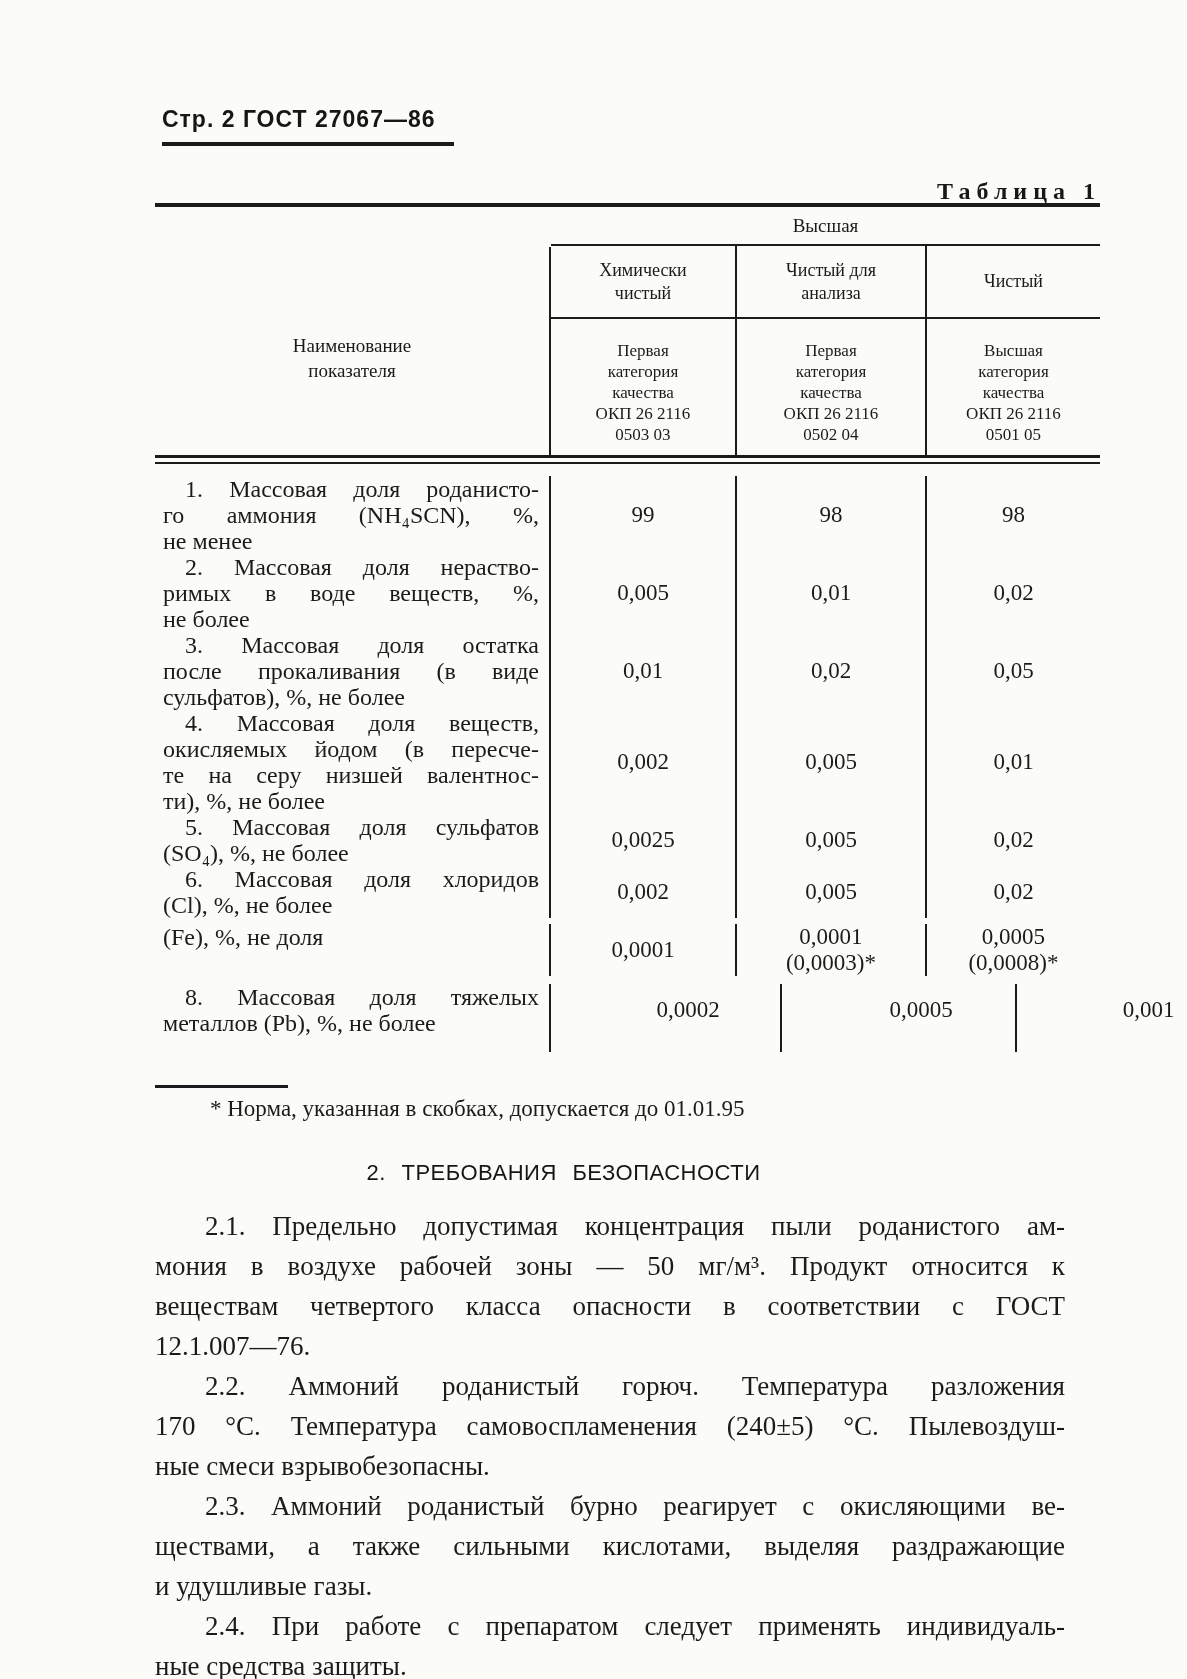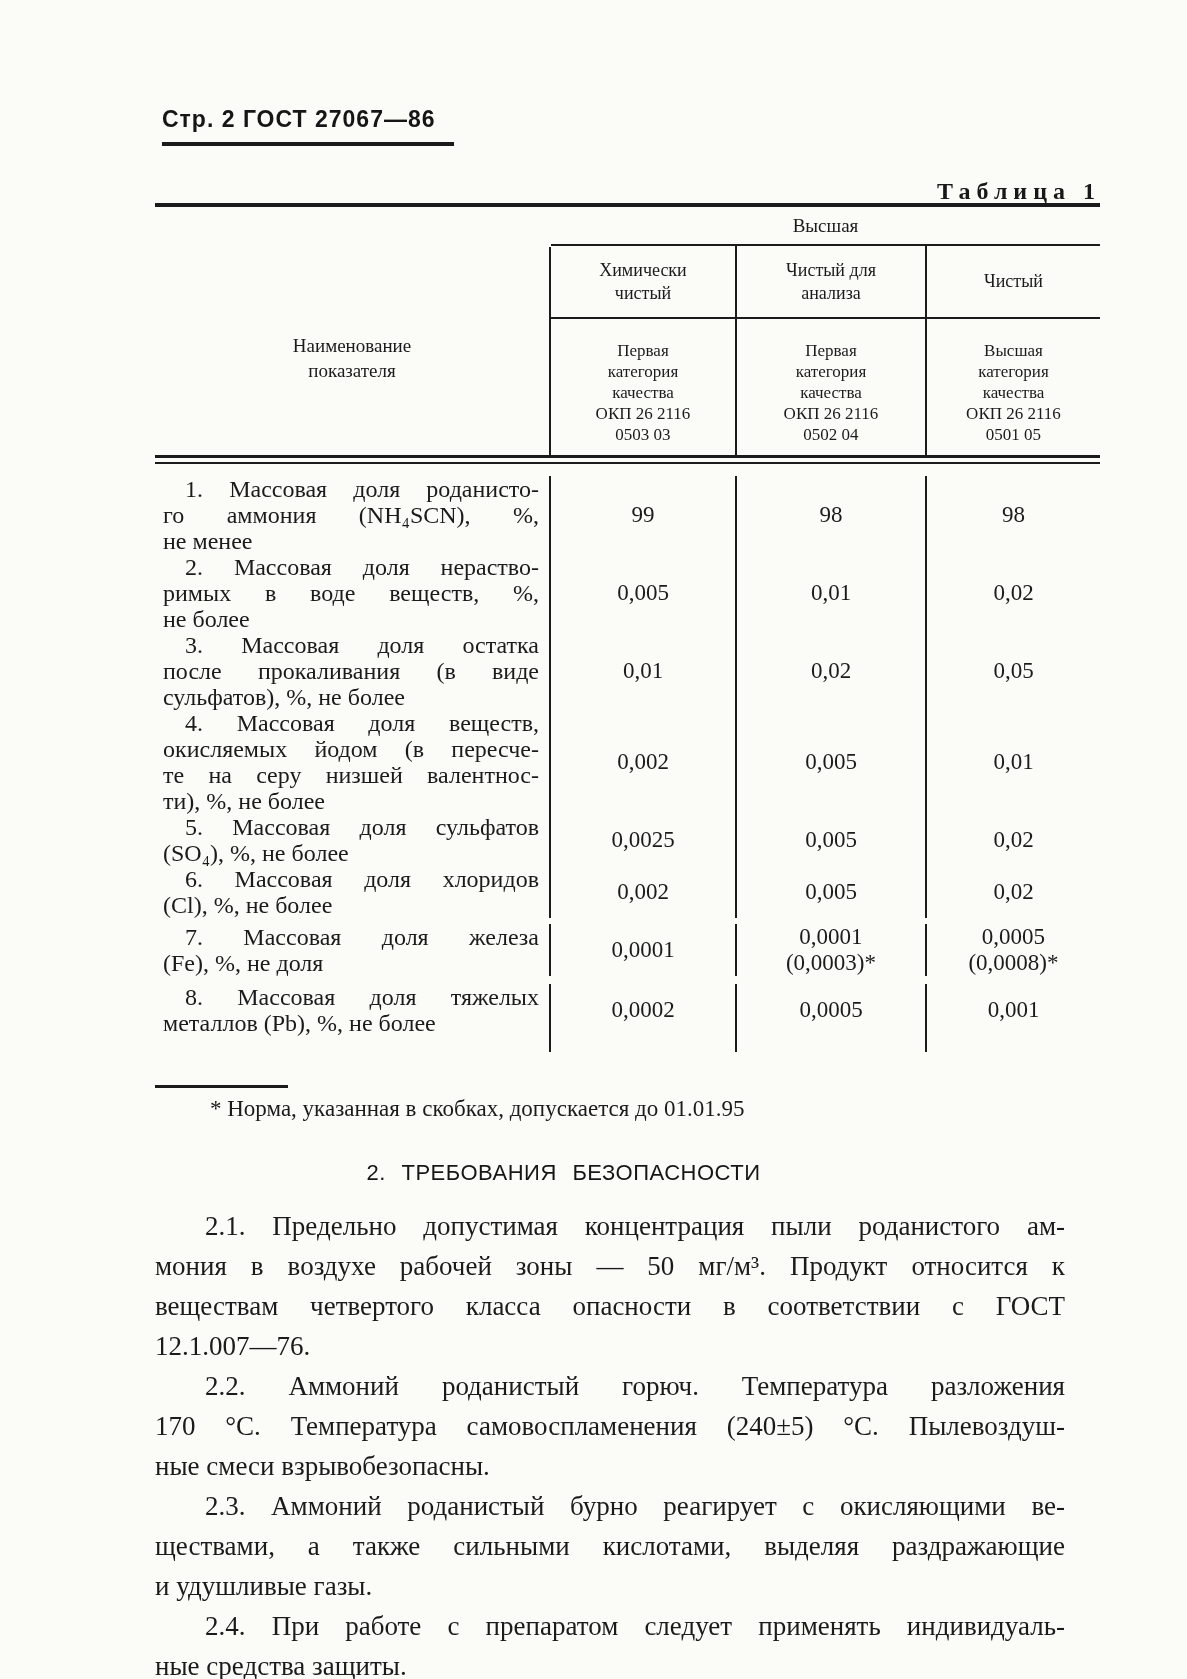--- a/index.html
+++ b/index.html
@@ -76,21 +76,21 @@
     border-top:3px solid #1b1b1b;
     border-bottom:2px solid #1b1b1b;
   }
 
   .tbody { padding-top:12px; }
   .trow {
     display:grid;
     grid-template-columns:396px 186px 190px 173px;
   }
   .trow:nth-child(7) { margin-top:6px; }
-  .trow:nth-child(8) { margin-top:8px; }
+  .trow:nth-child(8) { margin-top:8px;gap:45px; }
   .trow:last-child .tcell { padding-bottom:16px; }
   .name-cell {
     box-sizing:border-box;
     border-right:2px solid #1b1b1b;
     padding:0 10px 0 8px;
     font-size:24px; line-height:26px;
   }
   .jline { text-align:justify; text-align-last:justify; }
   .jline.jfirst { text-indent:22px; }
   .jline.jlast { text-align:left; text-align-last:left; }
@@ -219,21 +219,20 @@
           <div class="tcell name-cell">
             <div class="jline jfirst">6. Массовая доля хлоридов</div>
             <div class="jline jlast">(Cl), %, не более</div>
           </div>
           <div class="tcell value-cell col-sep">0,002</div>
           <div class="tcell value-cell col-sep">0,005</div>
           <div class="tcell value-cell">0,02</div>
         </div>
         <div class="trow">
           <div class="tcell name-cell">
-            <div class="jline jfirst">7. Массовая доля железа</div>
             <div class="jline jlast">(Fe), %, не доля</div>
           </div>
           <div class="tcell value-cell col-sep">0,0001</div>
           <div class="tcell value-cell col-sep">0,0001
 (0,0003)*</div>
           <div class="tcell value-cell">0,0005
 (0,0008)*</div>
         </div>
         <div class="trow">
           <div class="tcell name-cell">

